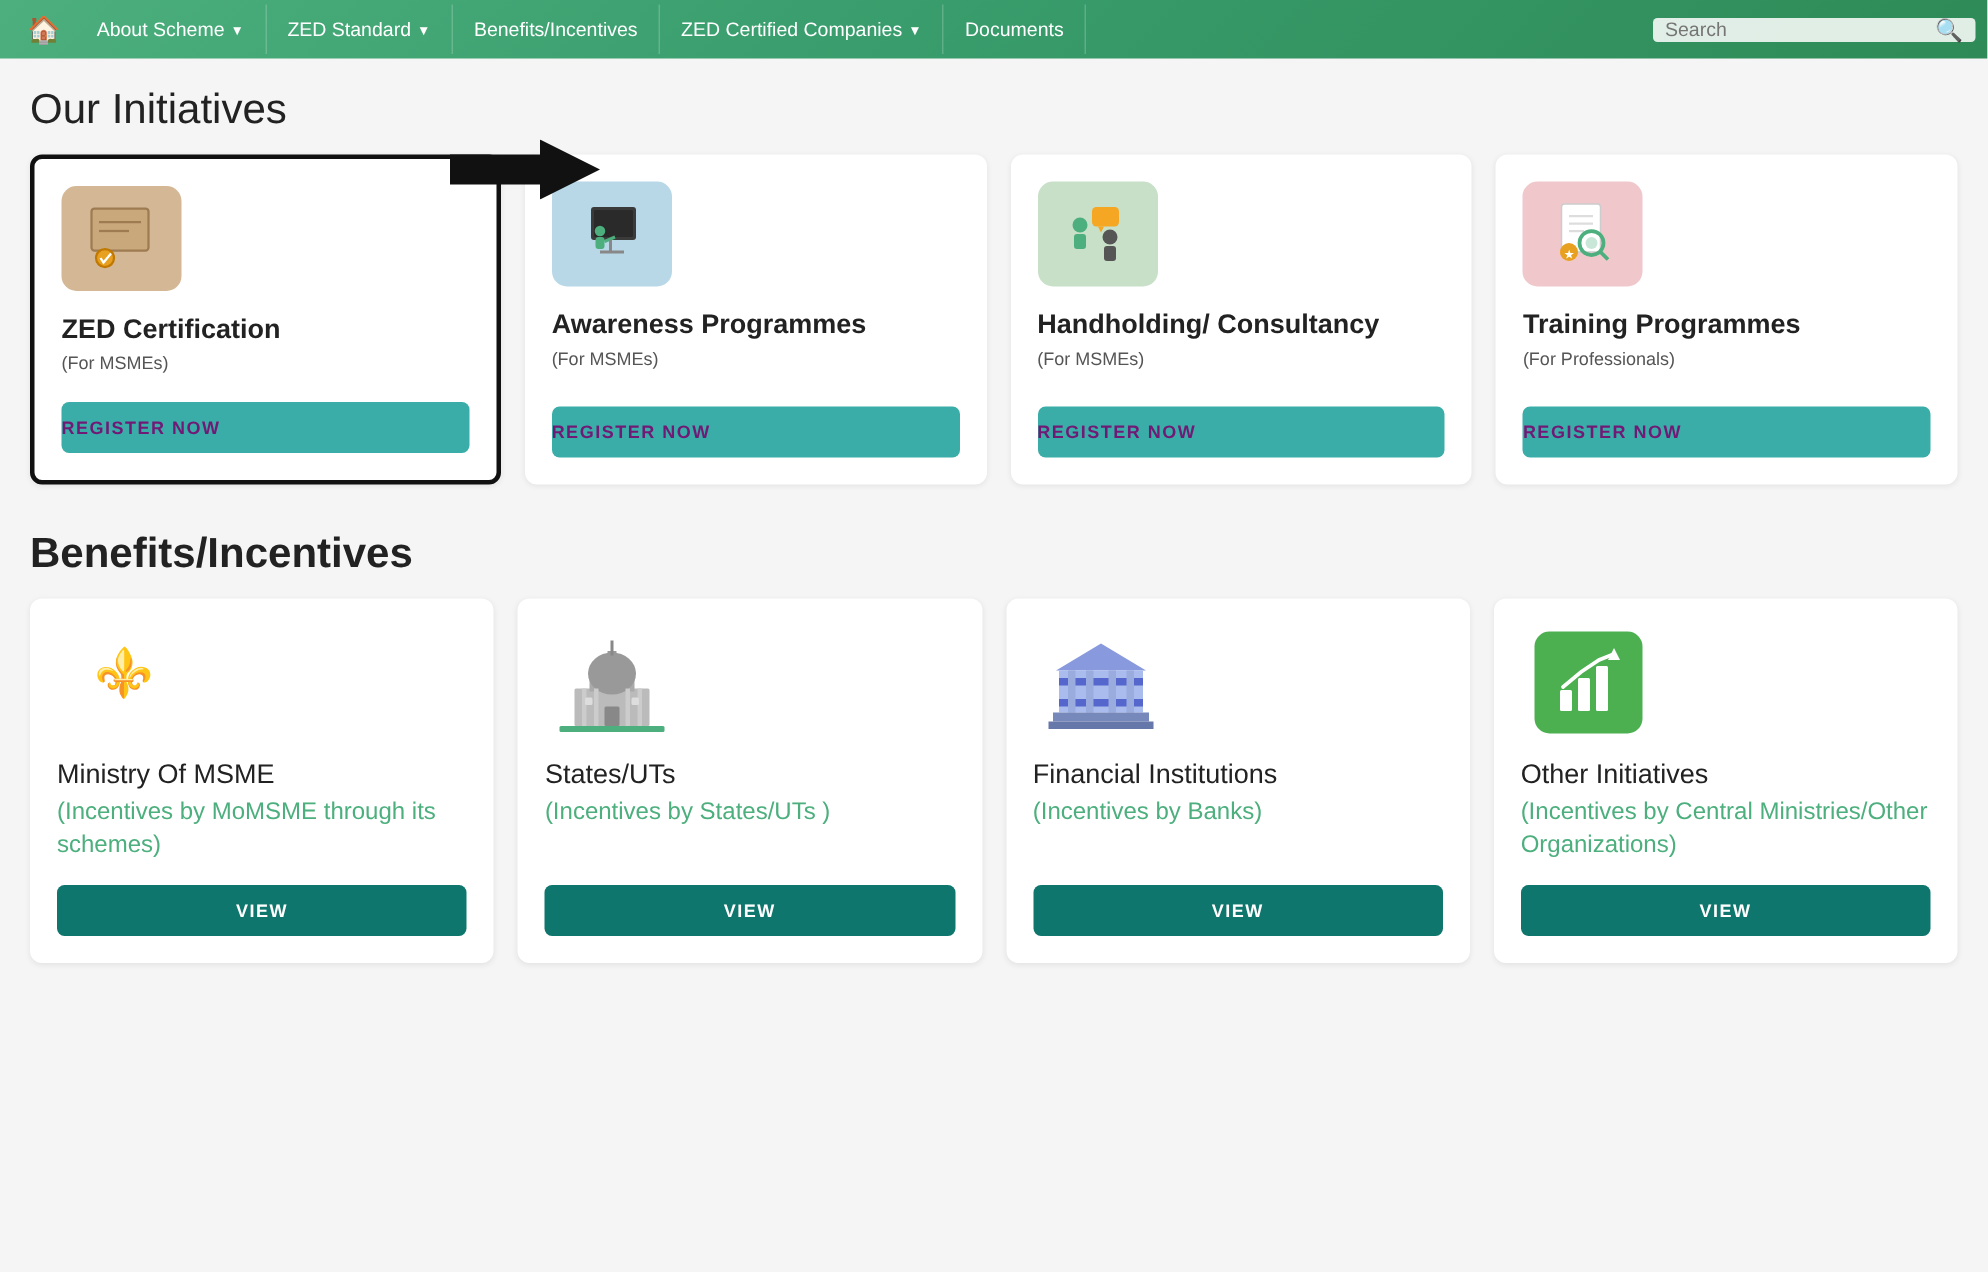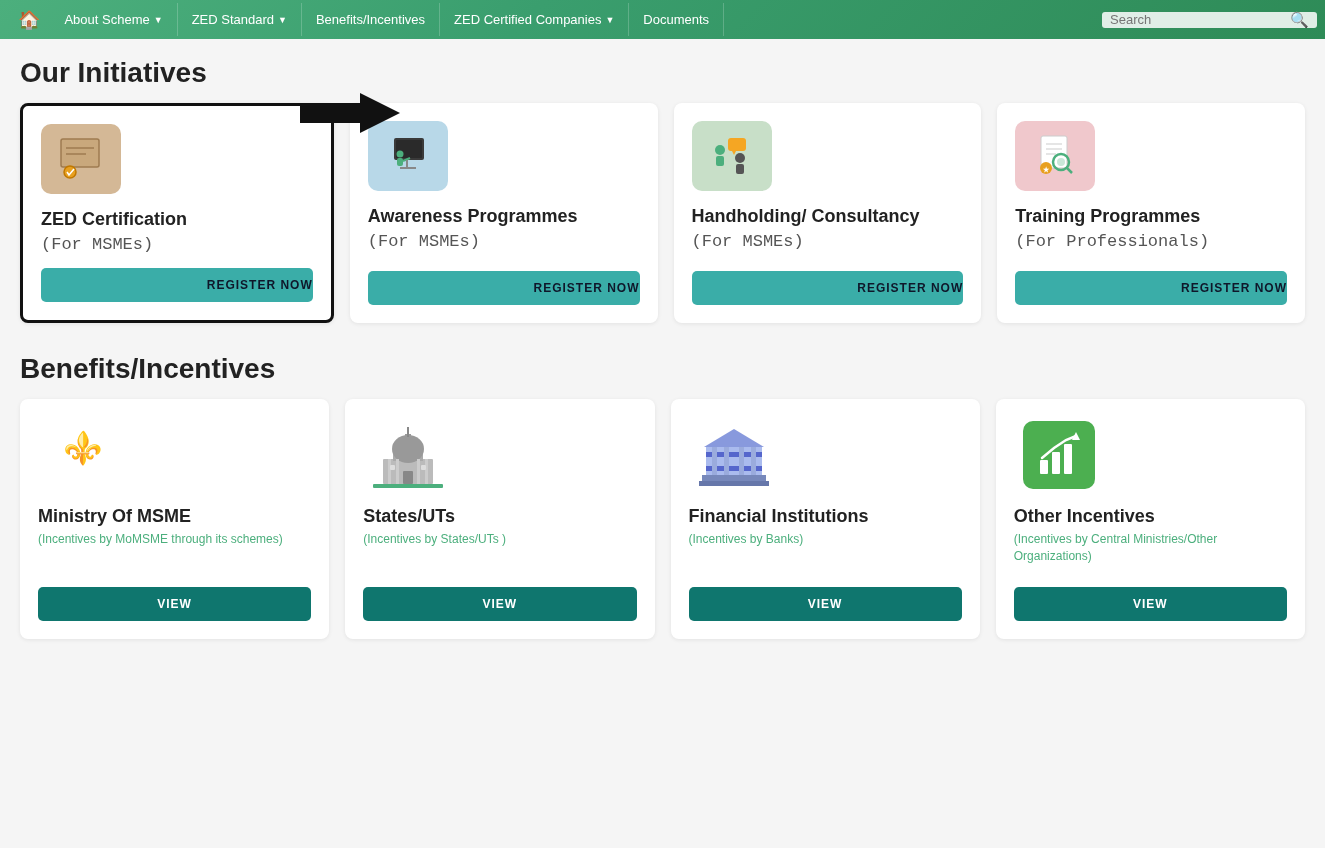--- a/index.html
+++ b/index.html
@@ -26,21 +26,21 @@
       border: none; background: transparent; outline: none; font-size: 13px;
       flex: 1; color: #555;
     }
     .nav-search .search-icon { color: #3a9e6e; font-size: 15px; }
 
     
     .main { padding: 18px 20px; }
 
     
     .section-title {
-      font-size: 28px; font-weight: bold; color: #222; margin-bottom: 14px;
+      font-size: 28px; font-weight: normal; color: #222; margin-bottom: 14px;
     }
 
     
     .cards-row {
       display: flex; gap: 16px; margin-bottom: 30px; position: relative;
     }
 
     
     .arrow-annotation {
       position: absolute; top: -10px; left: 280px;
@@ -60,43 +60,43 @@
       width: 80px; height: 70px; border-radius: 10px;
       display: flex; align-items: center; justify-content: center;
       margin-bottom: 14px; font-size: 38px;
     }
     .icon-tan { background: #d4b896; }
     .icon-blue { background: #b8d8e8; }
     .icon-green { background: #c8dfc8; }
     .icon-pink { background: #f0c8cc; }
 
     .card-title { font-size: 18px; font-weight: bold; color: #222; margin-bottom: 4px; line-height: 1.3; }
-    .card-subtitle { font-size: 17px; color: #555; margin-bottom: 14px; font-family: Liberation Mono, monospace; }
+    .card-subtitle { font-size: 12px; color: #555; margin-bottom: 14px; }
     .card-btn {
-      background: #3aada8; color: #0f172a; border: none; border-radius: 5px;
+      background: #3aada8; color: #701a75; border: none; border-radius: 5px;
       padding: 10px 0; width: 100%; font-size: 12px; font-weight: bold;
-      letter-spacing: 1px; cursor: pointer; text-align: right; margin-top: auto;
+      letter-spacing: 1px; cursor: pointer; text-align: left; margin-top: auto;
     }
 
     
     .benefits-title {
       font-size: 28px; font-weight: bold; color: #222; margin-bottom: 14px;
     }
     .benefits-row { display: flex; gap: 16px; }
     .benefit-card {
       background: white; border-radius: 8px; padding: 18px;
       flex: 1; display: flex; flex-direction: column; align-items: flex-start;
       box-shadow: 0 1px 4px rgba(0,0,0,0.08); min-height: 240px;
     }
     .benefit-icon-wrap {
       width: 90px; height: 75px; display: flex; align-items: center;
       justify-content: center; margin-bottom: 14px;
     }
-    .benefit-title { font-size: 18px; font-weight: bold; color: #222; margin-bottom: 4px; }
-    .benefit-subtitle { font-size: 12px; color: #4caf7d; margin-bottom: 14px; line-height: 1.4; }
+    .benefit-title { font-size: 18px; font-weight: normal; color: #222; margin-bottom: 4px; }
+    .benefit-subtitle { font-size: 16px; color: #4caf7d; margin-bottom: 14px; line-height: 1.4; }
     .view-btn {
       background: #0f766e; color: white; border: none; border-radius: 5px;
       padding: 10px 0; width: 100%; font-size: 12px; font-weight: bold;
       letter-spacing: 1px; cursor: pointer; text-align: center; margin-top: auto;
     }
 
     
     .msme-logo { display: flex; align-items: center; gap: 8px; margin-bottom: 14px; }
     .msme-text { font-size: 10px; font-weight: bold; line-height: 1.3; color: #222; }
   </style>
@@ -298,18 +298,18 @@
 
             <rect x="6" y="30" width="8" height="14" fill="white" rx="1"></rect>
             <rect x="18" y="22" width="8" height="22" fill="white" rx="1"></rect>
             <rect x="30" y="14" width="8" height="30" fill="white" rx="1"></rect>
 
             <polyline points="8,28 20,18 32,10 42,6" fill="none" stroke="white" stroke-width="2.5" stroke-linecap="round"></polyline>
             <polygon points="42,2 46,10 38,10" fill="white"></polygon>
           </svg>
         </div>
       </div>
-      <div class="benefit-title">Other Incentives</div>
+      <div class="benefit-title">Other Initiatives</div>
       <div class="benefit-subtitle">(Incentives by Central Ministries/Other Organizations)</div>
       <button class="view-btn">VIEW</button>
     </div>
   </div>
 </div>
 
 </body></html>

